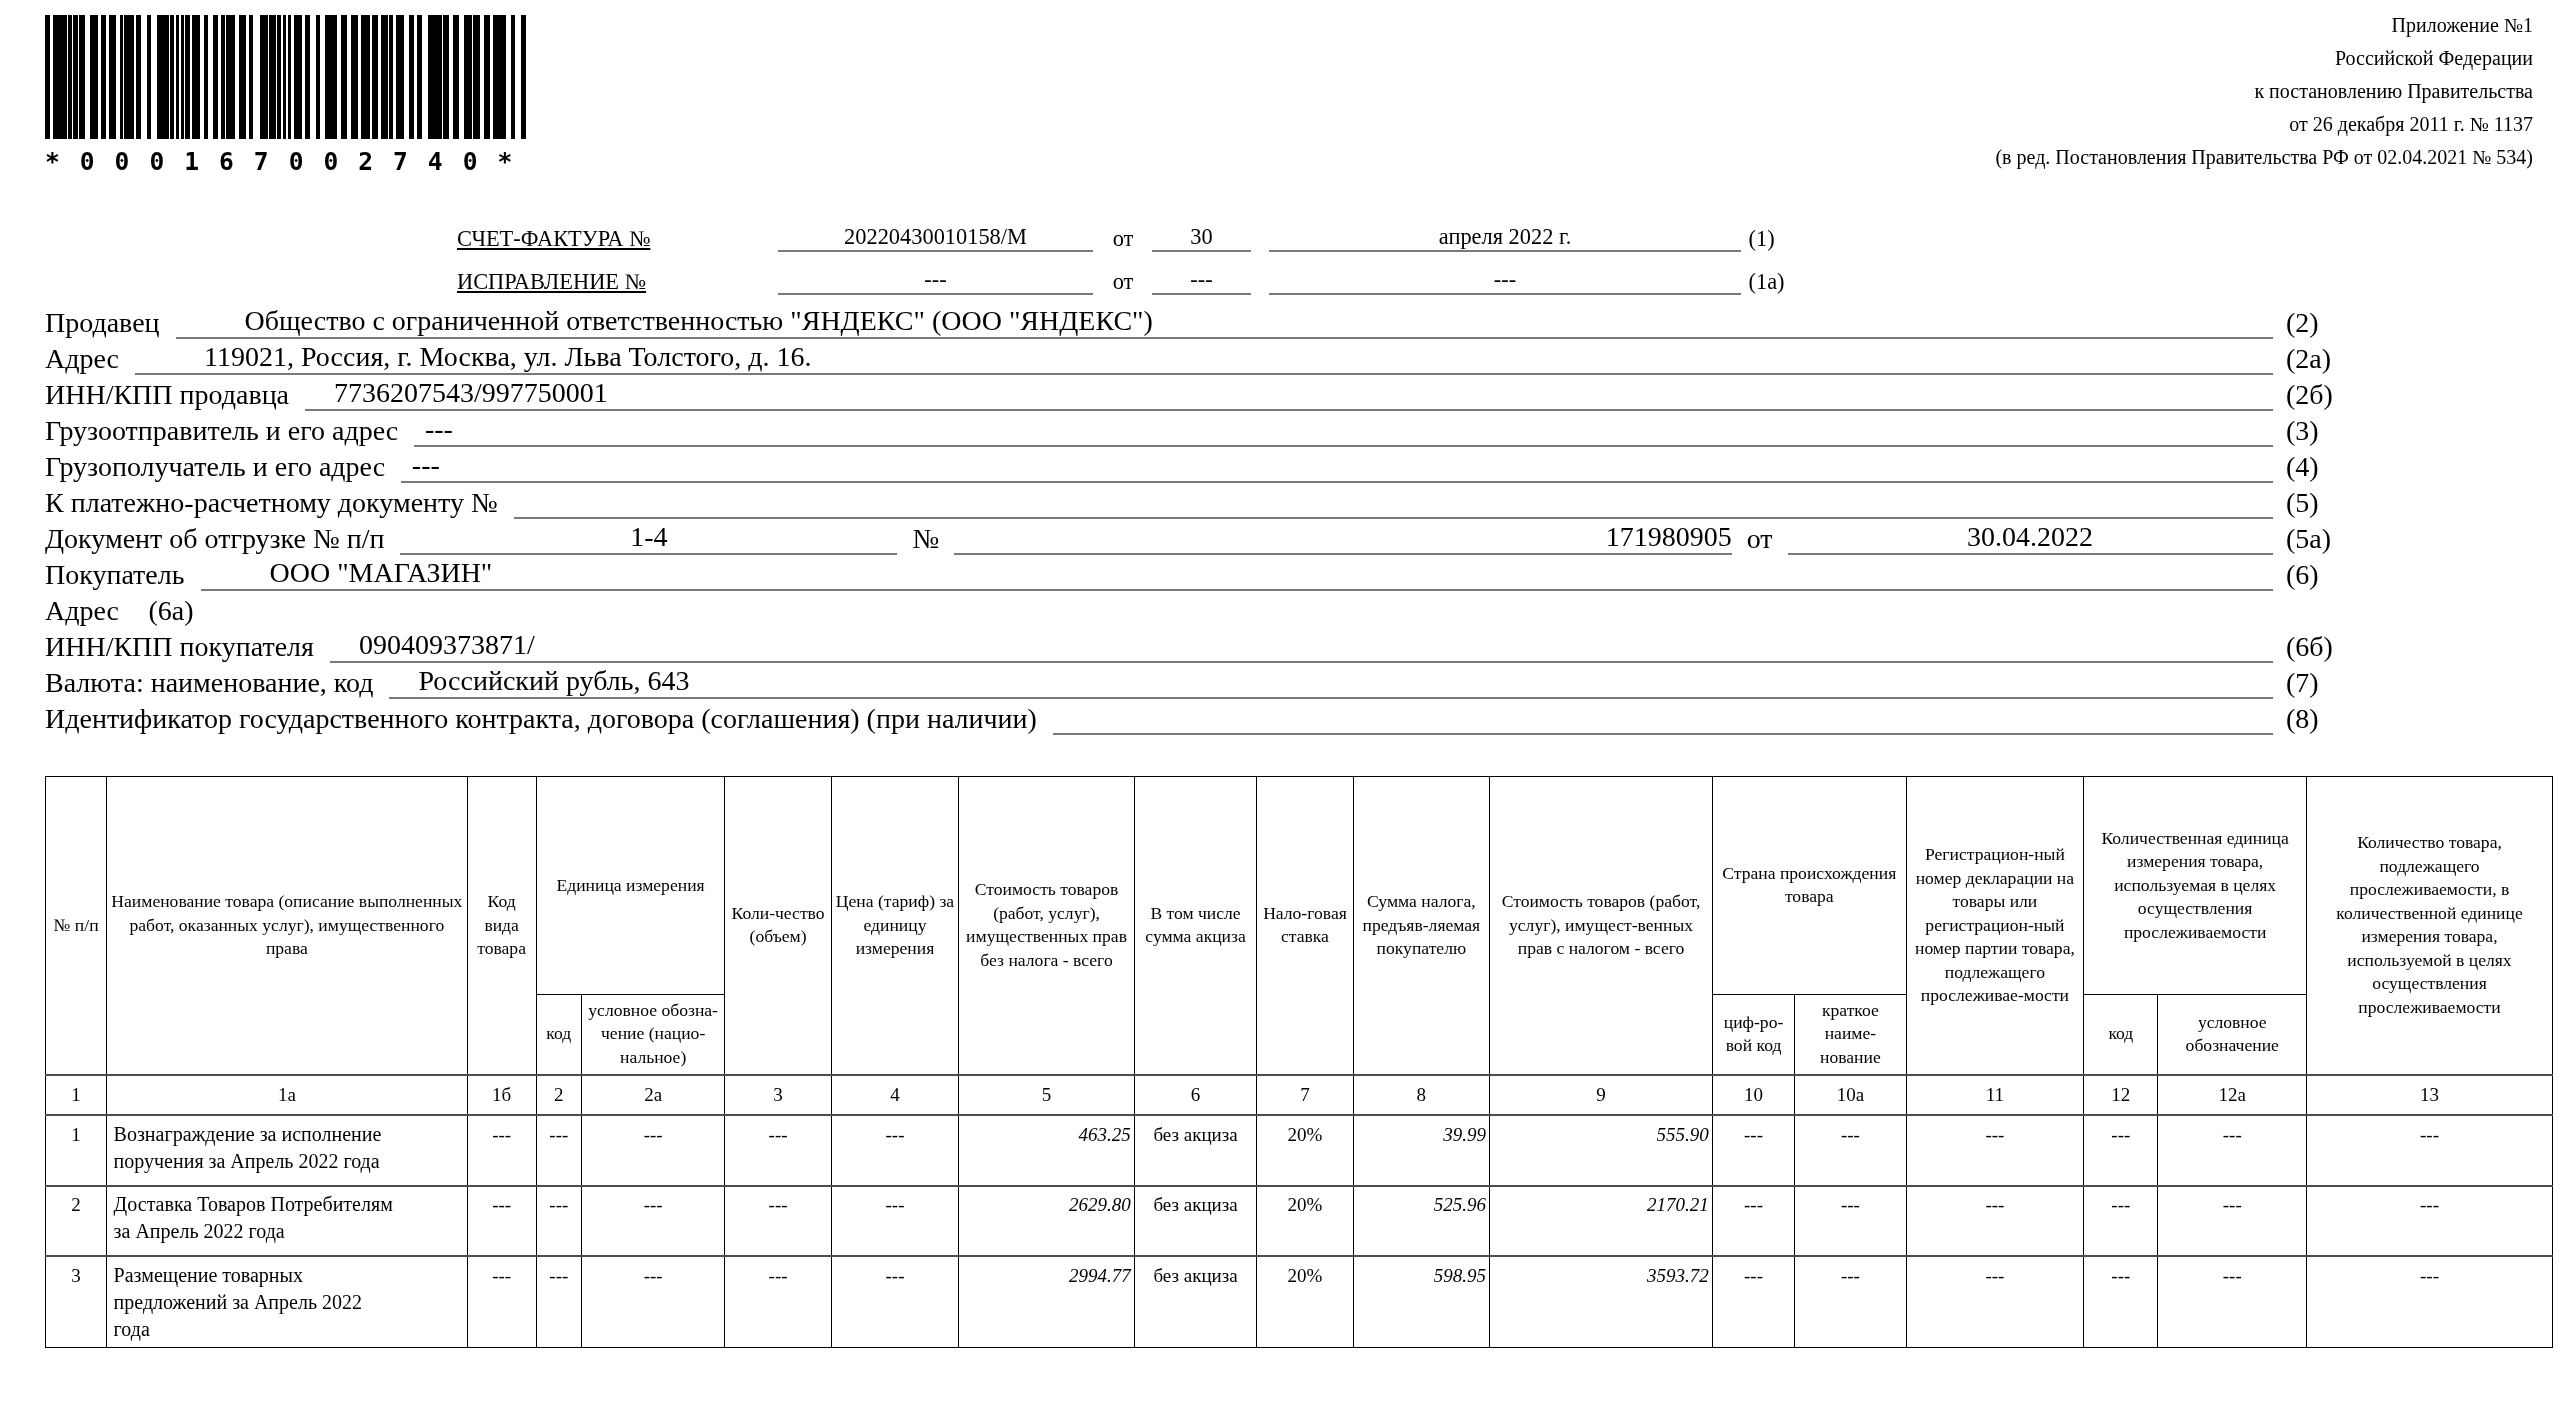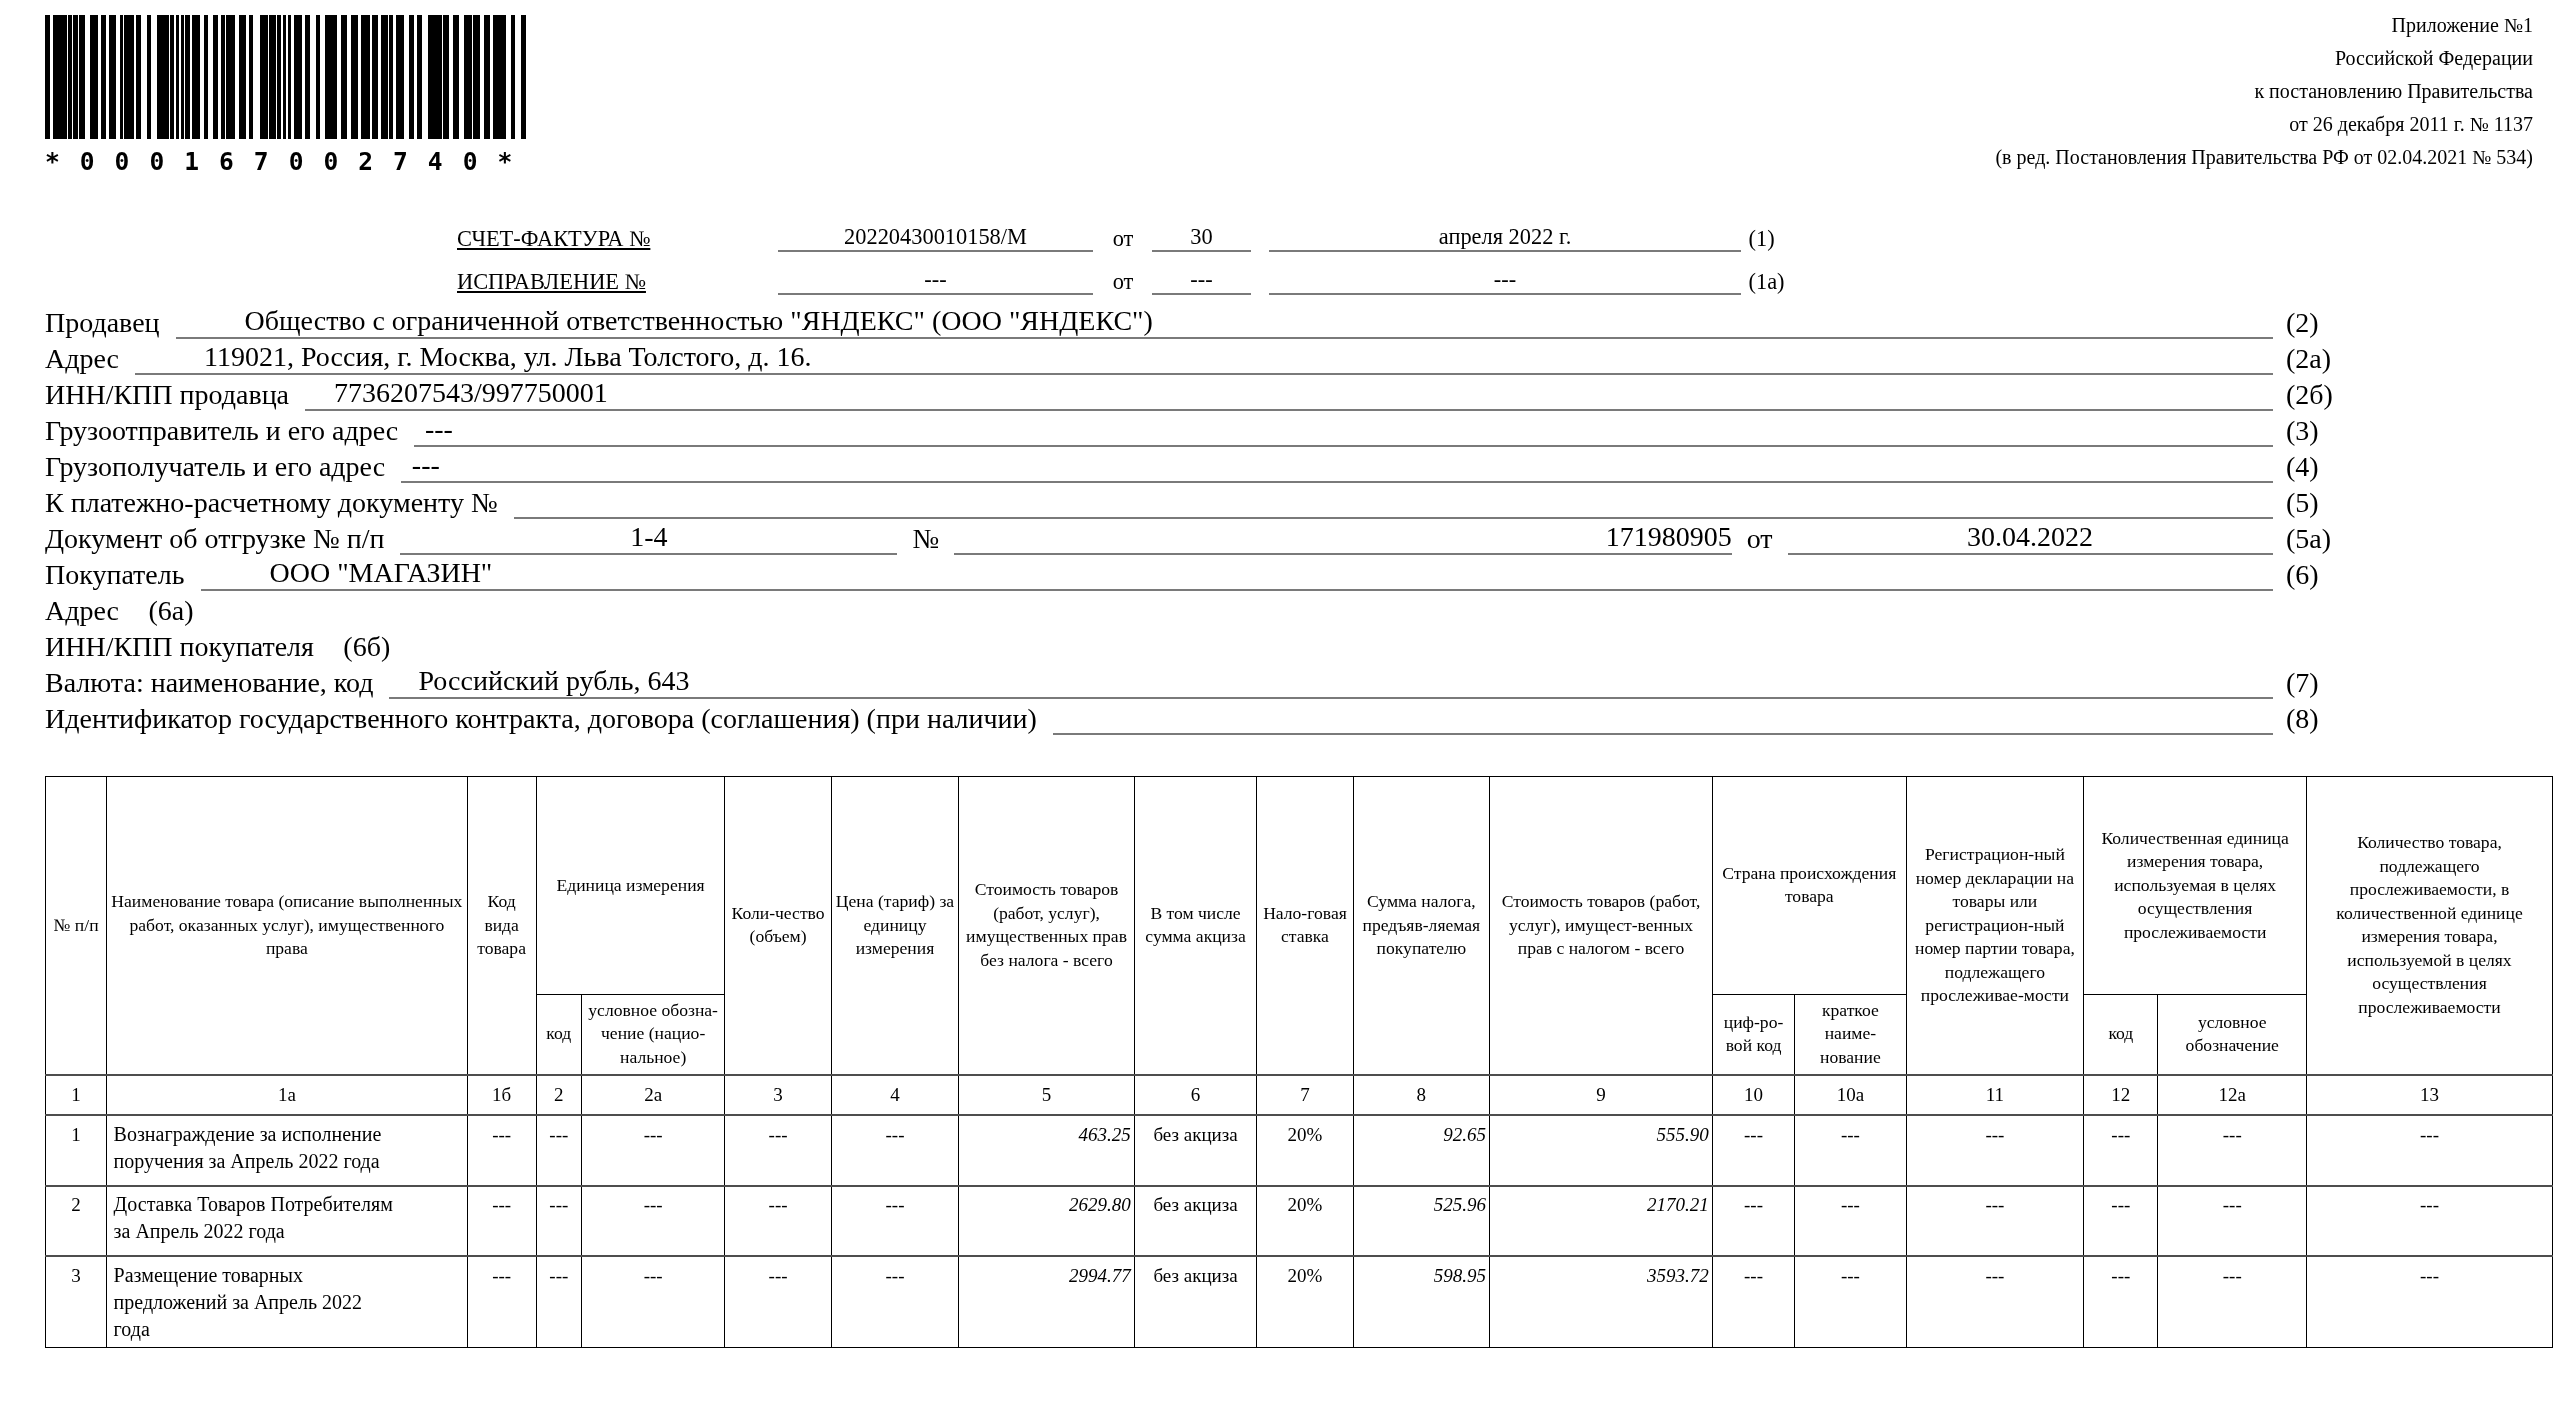--- a/index.html
+++ b/index.html
@@ -181,20 +181,21 @@
       <span class="f-ref">(6)</span>
     </div>
 
     <div class="f-row">
       <span class="f-label">Адрес</span>
       <span class="f-ref">(6а)</span>
     </div>
 
     <div class="f-row">
       <span class="f-label">ИНН/КПП покупателя</span>
+      <span class="f-line pl-md">090409373871/</span>
       <span class="f-ref">(6б)</span>
     </div>
 
     <div class="f-row">
       <span class="f-label">Валюта: наименование, код</span>
       <span class="f-line pl-md">Российский рубль, 643</span>
       <span class="f-ref">(7)</span>
     </div>
 
     <div class="f-row">
@@ -278,21 +279,21 @@
         <td>1</td>
         <td class="c-name">Вознаграждение за исполнение поручения за Апрель 2022 года</td>
         <td>---</td>
         <td>---</td>
         <td>---</td>
         <td>---</td>
         <td>---</td>
         <td class="c-num">463.25</td>
         <td>без акциза</td>
         <td>20%</td>
-        <td class="c-num">92.65</td>
+        <td class="c-num">39.99</td>
         <td class="c-num">555.90</td>
         <td>---</td>
         <td>---</td>
         <td>---</td>
         <td>---</td>
         <td>---</td>
         <td>---</td>
       </tr>
       <tr class="r12">
         <td>2</td>

